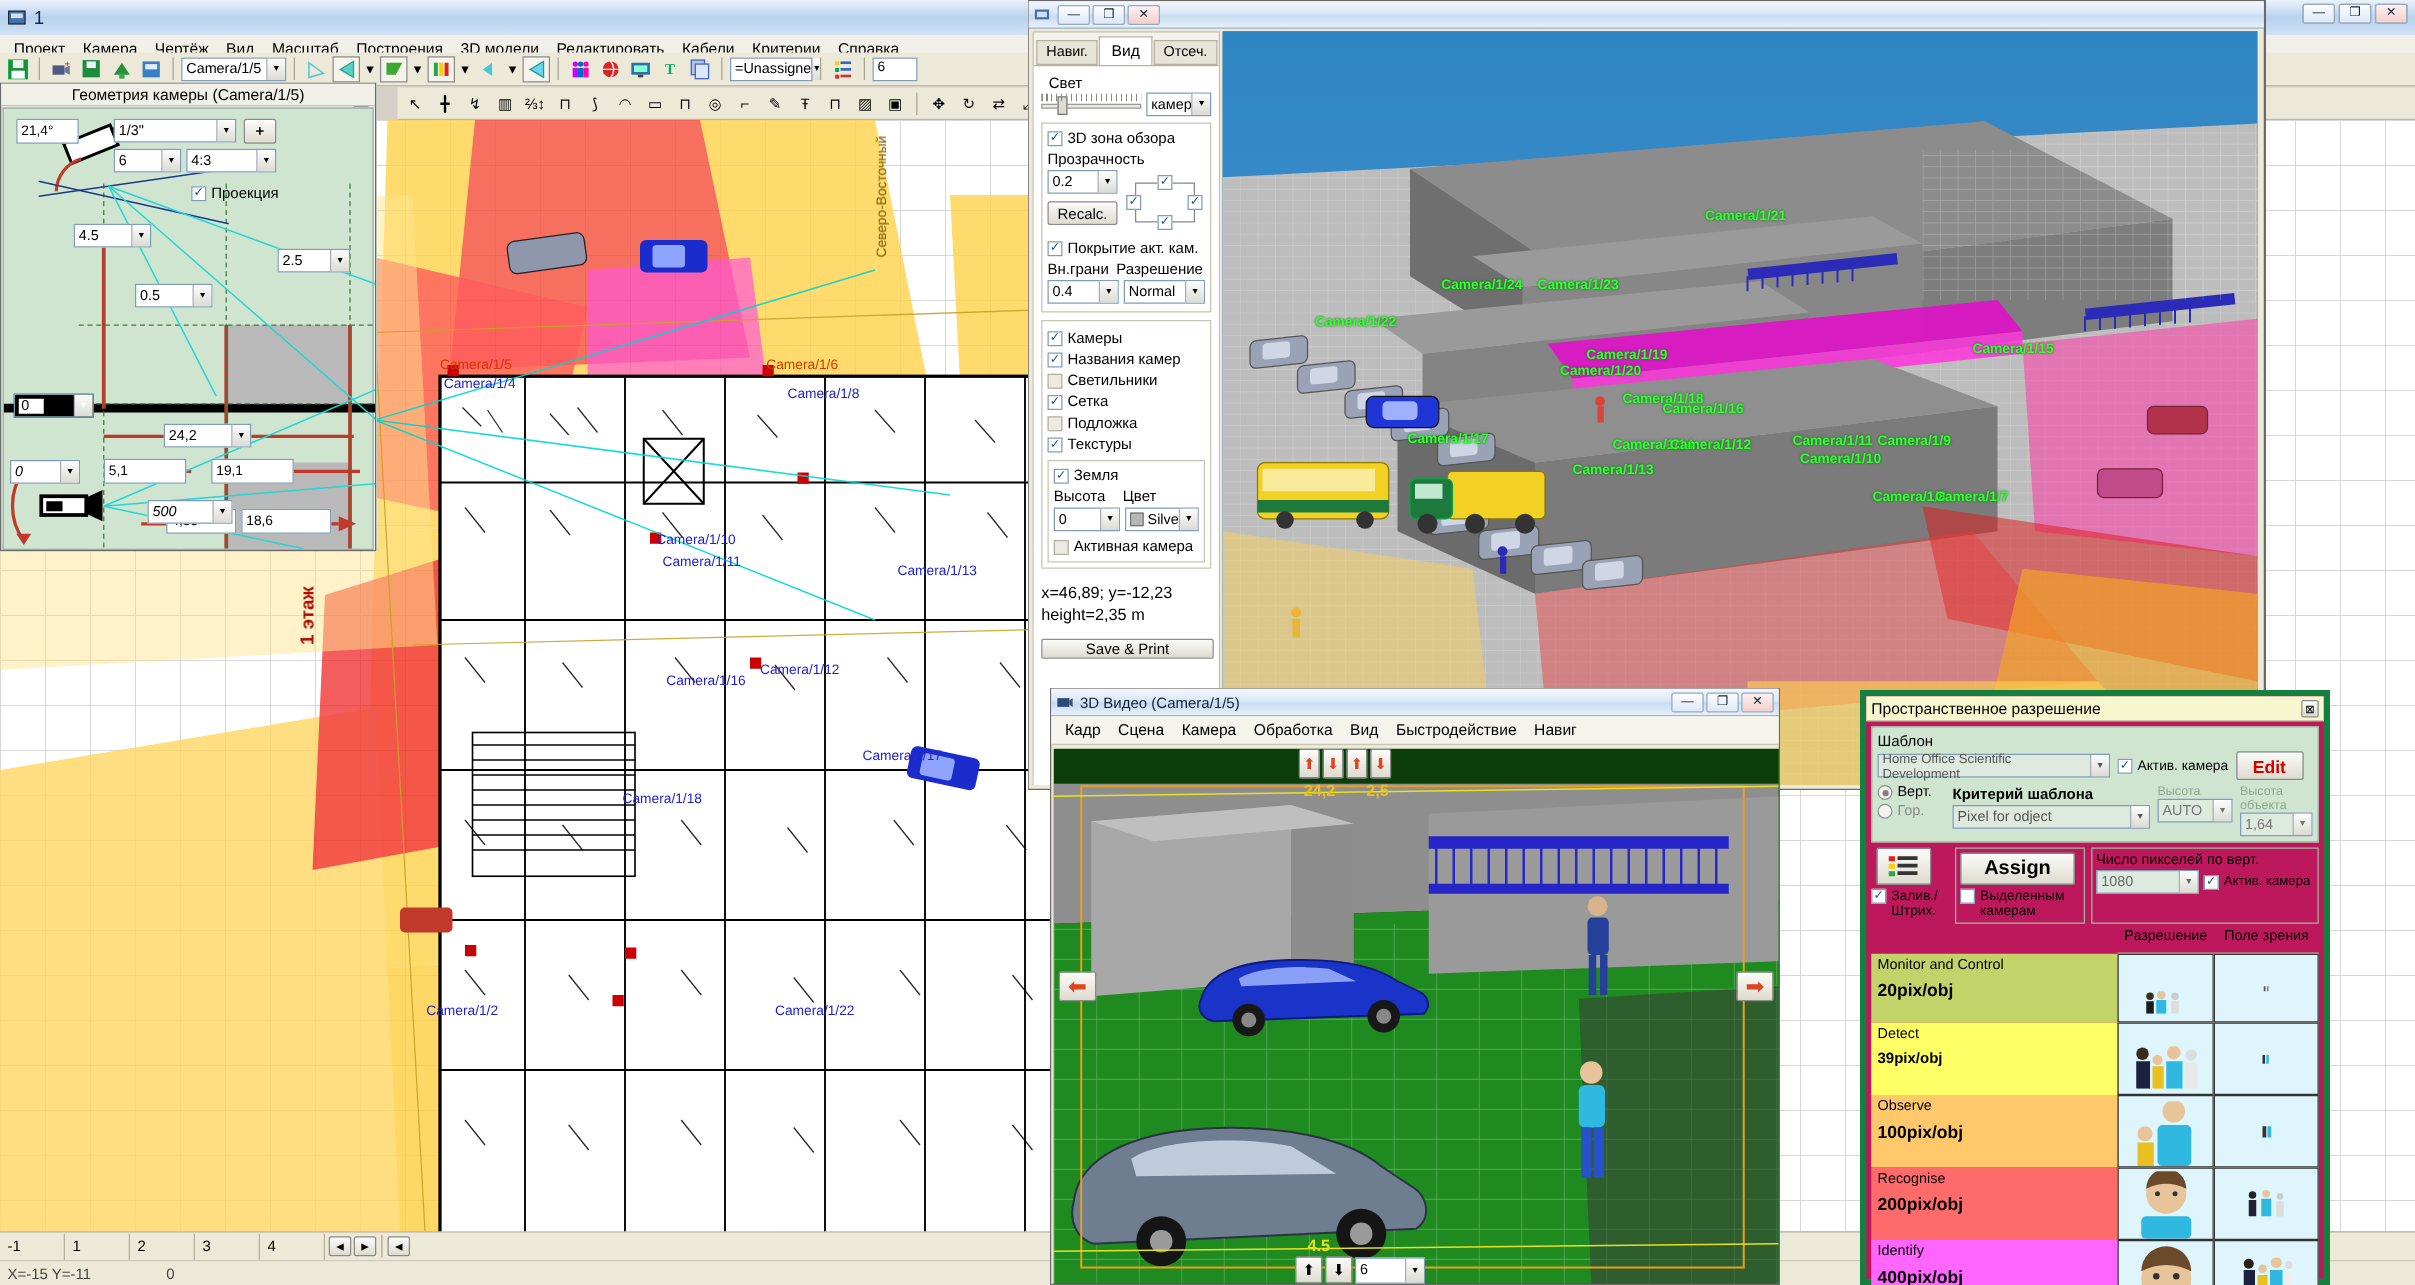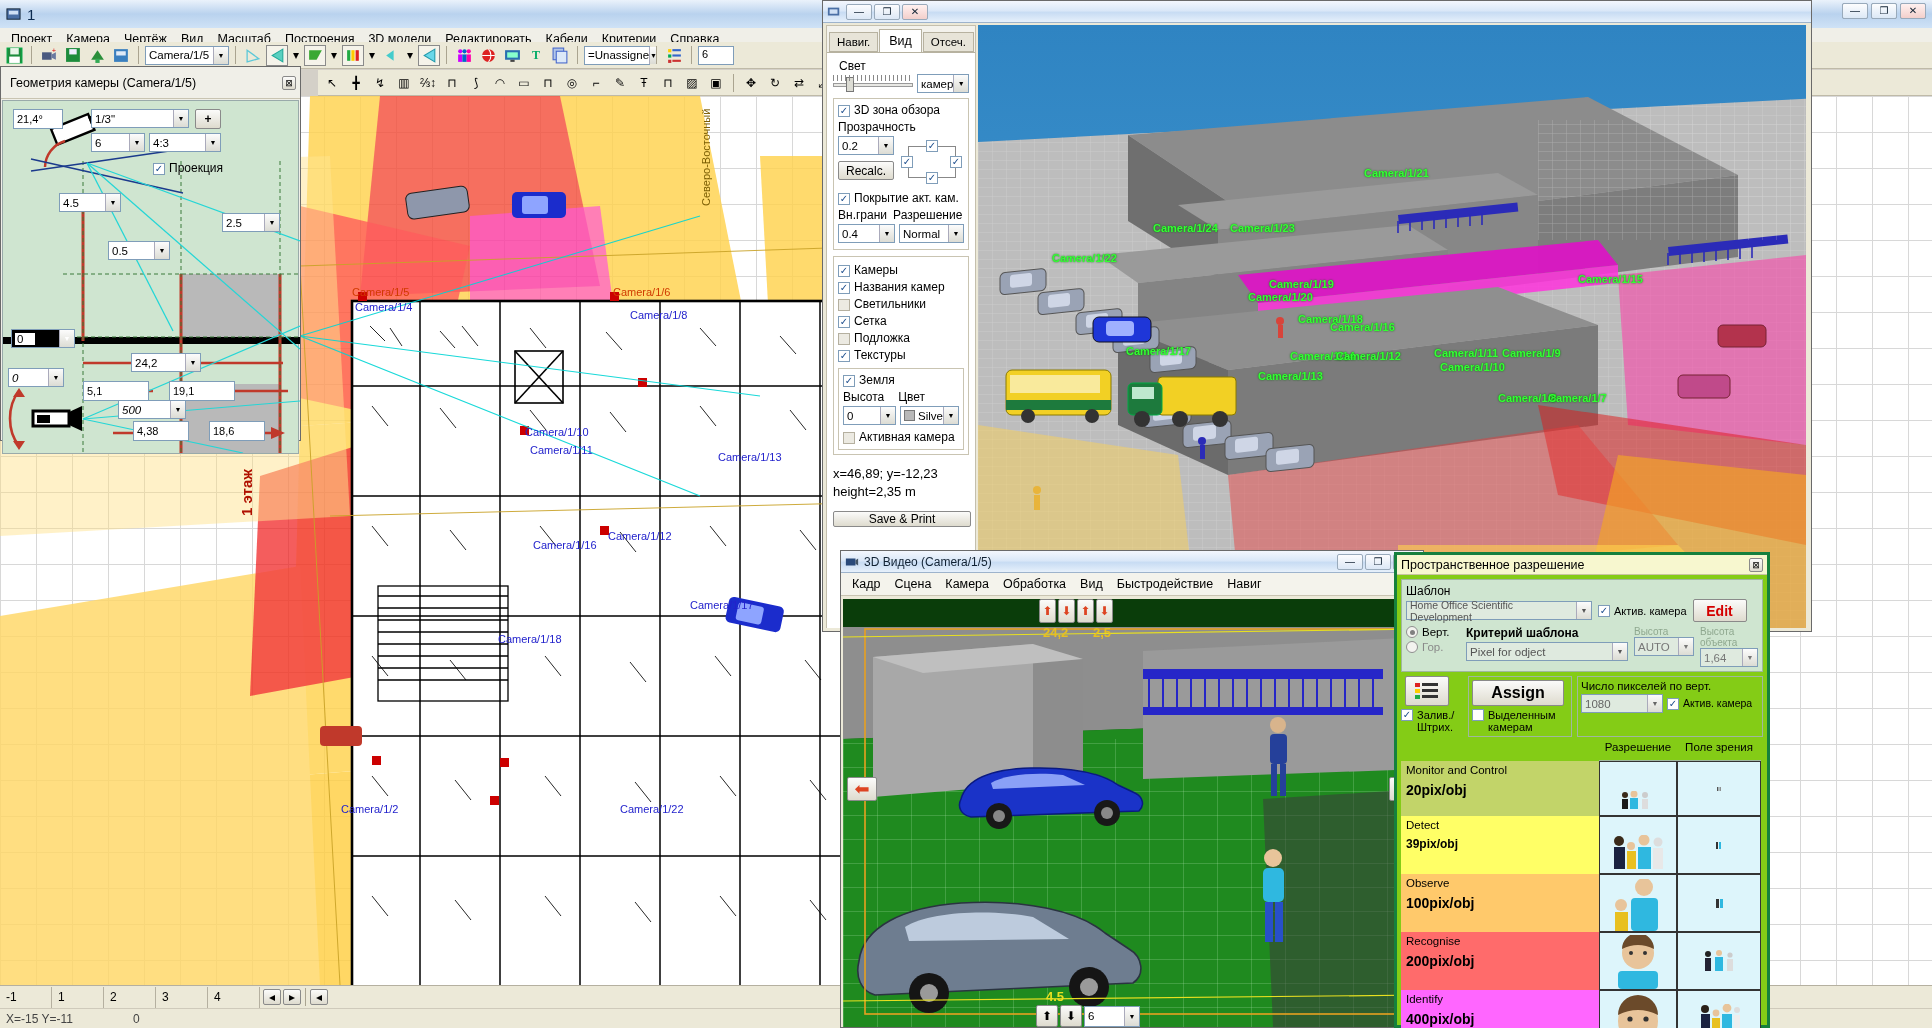--- a/index.html
+++ b/index.html
@@ -504,21 +504,21 @@
   </div>
 
   <div style="position:absolute;right:6px;top:3px;display:flex;gap:3px">
     <div class="wb">—</div>
     <div class="wb">❐</div>
     <div class="wb close">✕</div>
   </div>
 </div>
 
 <div class="win" style="left:0;top:66px;width:301px;height:375px;background:#f0efe8;">
-  <div style="height:32px;display:flex;align-items:center;padding:0 4px;border-bottom:1px solid #c9c4b2;background:#f0efe8;">
+  <div style="height:18px;display:flex;align-items:center;padding:0 4px;border-bottom:1px solid #c9c4b2;background:#f0efe8;flex-direction:column;">
     <span class="gtitle">Геометрия камеры (Camera/1/5)</span>
     <div class="btn" style="width:14px;height:14px;margin-left:auto;font-size:9px">⊠</div>
   </div>
   <div class="grn" style="position:relative;height:354px;border:1px solid #9aa;margin:1px;">
     <svg width="297" height="352" style="position:absolute;left:0;top:0">
 
       <rect x="0" y="236" width="297" height="7" fill="#000"></rect>
 
       <rect x="178" y="173" width="100" height="63" fill="#b9b9b9" stroke="none"></rect>
       <rect x="178" y="283" width="100" height="69" fill="#b9b9b9" stroke="none"></rect>
@@ -621,21 +621,21 @@
 
     <div class="drop" style="position:absolute;left:128px;top:252px;width:70px">
       <span>24,2</span>
       <span class="arw">▼</span>
     </div>
 
     <div class="fld" style="position:absolute;left:80px;top:280px;width:66px;height:20px;line-height:17px">5,1</div>
     <div class="fld" style="position:absolute;left:166px;top:280px;width:66px;height:20px;line-height:17px">19,1</div>
 
     <div class="fld" style="position:absolute;left:130px;top:320px;width:56px;height:20px;line-height:17px">4,38</div>
-    <div class="fld" style="position:absolute;left:206px;top:320px;width:56px;height:20px;line-height:17px">18,6</div>
+    <div class="fld" style="position:absolute;left:190px;top:320px;width:72px;height:20px;line-height:17px">18,6</div>
   </div>
 </div>
 
 <div class="drop" style="position:absolute;left:8px;top:368px;width:56px;background:#fff">
   <span style="font-style:italic">0</span>
   <span class="arw">▼</span>
 </div>
 <div class="drop" style="position:absolute;left:118px;top:400px;width:68px;background:#fff">
   <span style="font-style:italic">500</span>
   <span class="arw">▼</span>
@@ -1064,21 +1064,21 @@
       <div class="btn" style="width:22px;height:22px">⬆</div>
       <div class="btn" style="width:22px;height:22px">⬇</div>
       <div class="drop" style="width:56px;height:21px">
         <span>6</span>
         <span class="arw">▼</span>
       </div>
     </div>
   </div>
 </div>
 
-<div class="win" style="left:1394px;top:552px;width:376px;height:476px;background:#84cc16;border:3px solid #15803d">
+<div class="win" style="left:1488px;top:552px;width:376px;height:476px;background:#be185d;border:5px solid #15803d">
   <div style="height:20px;display:flex;align-items:center;padding:0 4px;background:#f7f7cf;border-bottom:1px solid #c9c4a2">
     <span style="font-size:12.5px">Пространственное разрешение</span>
     <div class="btn" style="width:14px;height:14px;margin-left:auto;font-size:9px">⊠</div>
   </div>
 
   <div style="margin:4px;border:1px solid #9fb79f;padding:4px;background:#cfe5d0">
     <div style="font-size:12px;margin-bottom:1px">Шаблон</div>
     <div style="display:flex;gap:6px;align-items:center">
       <div class="drop" style="width:186px;background:#dfeadf;color:#555">
         <span style="font-size:10.5px">Home Office Scientific Development</span>

